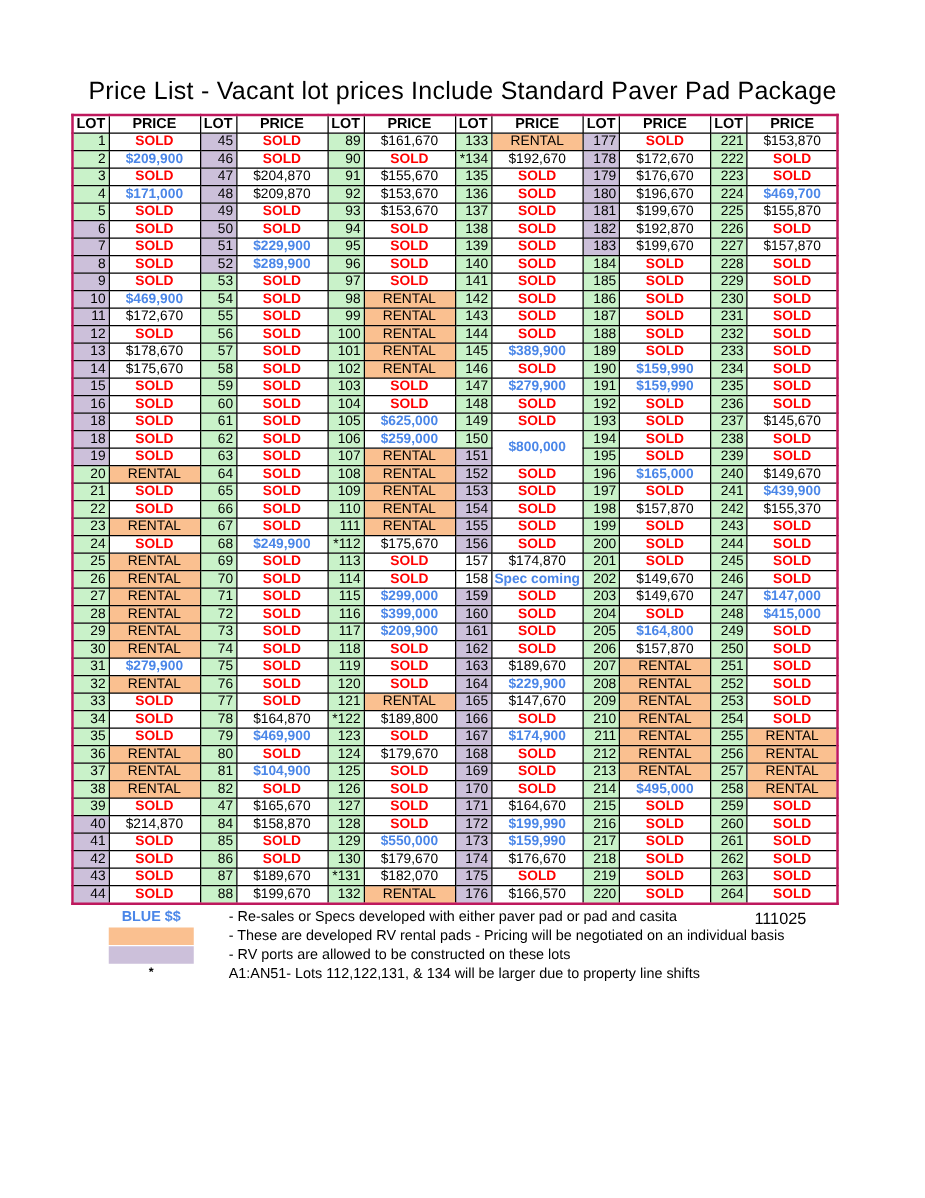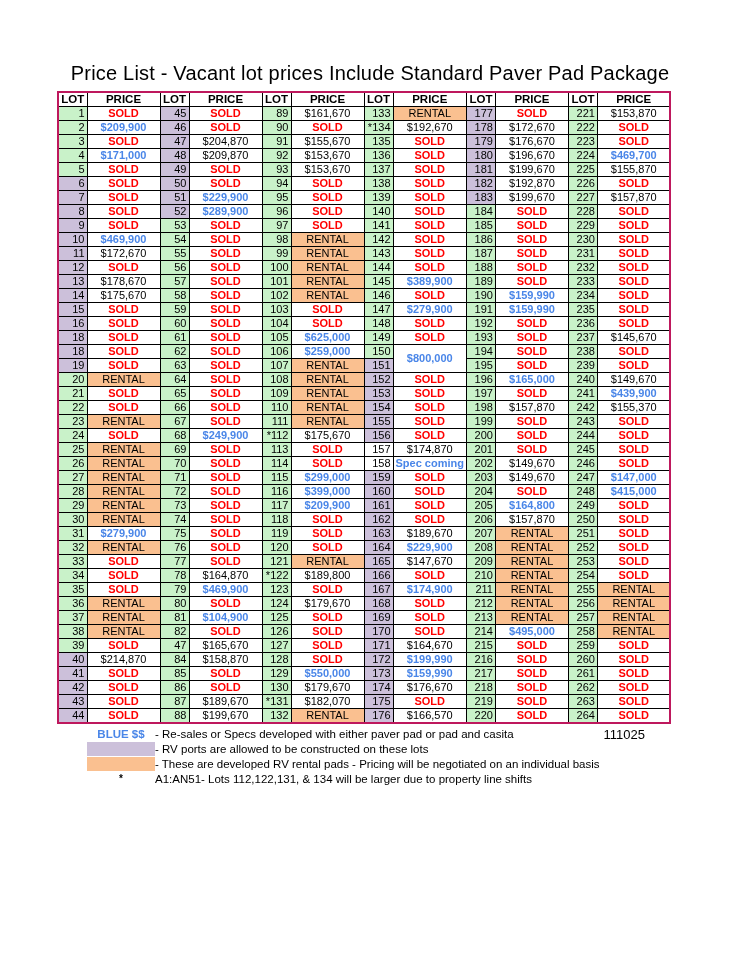--- a/index.html
+++ b/index.html
@@ -55,21 +55,21 @@
   .legend { margin:2px 0 0 57px; width:620px; font-size:11.5px; position:relative; }
   .legend-row { display:flex; align-items:center; min-height:15px; }
   .lg-label {
     width:68px; margin-left:30px; text-align:center; flex:0 0 auto;
   }
   .lg-blue { color:var(--blue-price); font-weight:bold; }
   .lg-star { font-size:10px; font-weight:bold; }
   .lg-swatch { width:68px; height:14px; margin-left:30px; flex:0 0 auto; }
   .sw-purple { background:var(--lot-purple); }
   .sw-orange { background:var(--rental-orange); }
-  .lg-text { }
+  .lg-text { margin-left:28px; }
   .doc-code { position:absolute; right:32px; top:1px; font-size:13px; }
 </style>
 </head>
 <body>
 
 <div class="page">
 
   <div class="title">Price List - Vacant lot prices Include Standard Paver Pad Package</div>
 
   <table class="lots" id="lots-table">
@@ -722,26 +722,26 @@
       </tbody>
   </table>
 
   <div class="legend">
     <div class="legend-row">
       <span class="lg-label lg-blue">BLUE $$</span>
       <span class="lg-text">- Re-sales or Specs developed with either paver pad or pad and casita</span>
       <span class="doc-code">111025</span>
     </div>
     <div class="legend-row">
+      <span class="lg-swatch sw-orange"></span>
+      <span class="lg-text">- These are developed RV rental pads  - Pricing will be negotiated on an individual basis</span>
+    </div>
+    <div class="legend-row">
       <span class="lg-swatch sw-purple"></span>
       <span class="lg-text">- RV ports are allowed to be constructed on these lots</span>
-    </div>
-    <div class="legend-row">
-      <span class="lg-swatch sw-orange"></span>
-      <span class="lg-text">- These are developed RV rental pads  - Pricing will be negotiated on an individual basis</span>
     </div>
     <div class="legend-row">
       <span class="lg-label lg-star">*</span>
       <span class="lg-text">A1:AN51- Lots 112,122,131, &amp; 134 will be larger due to property line shifts</span>
     </div>
   </div>
 
 </div>
 
 </body></html>

